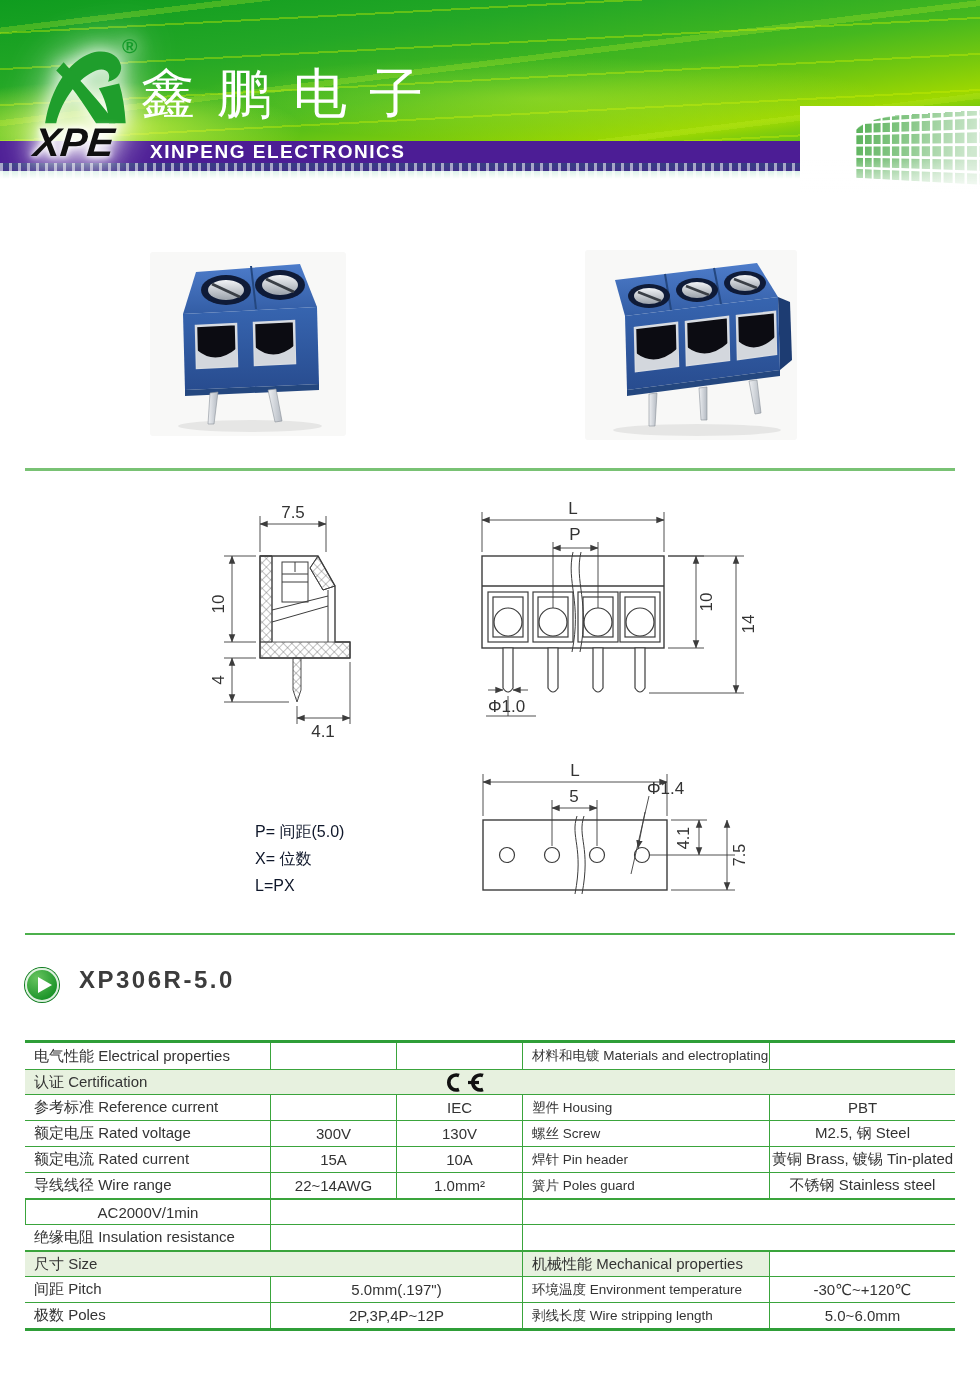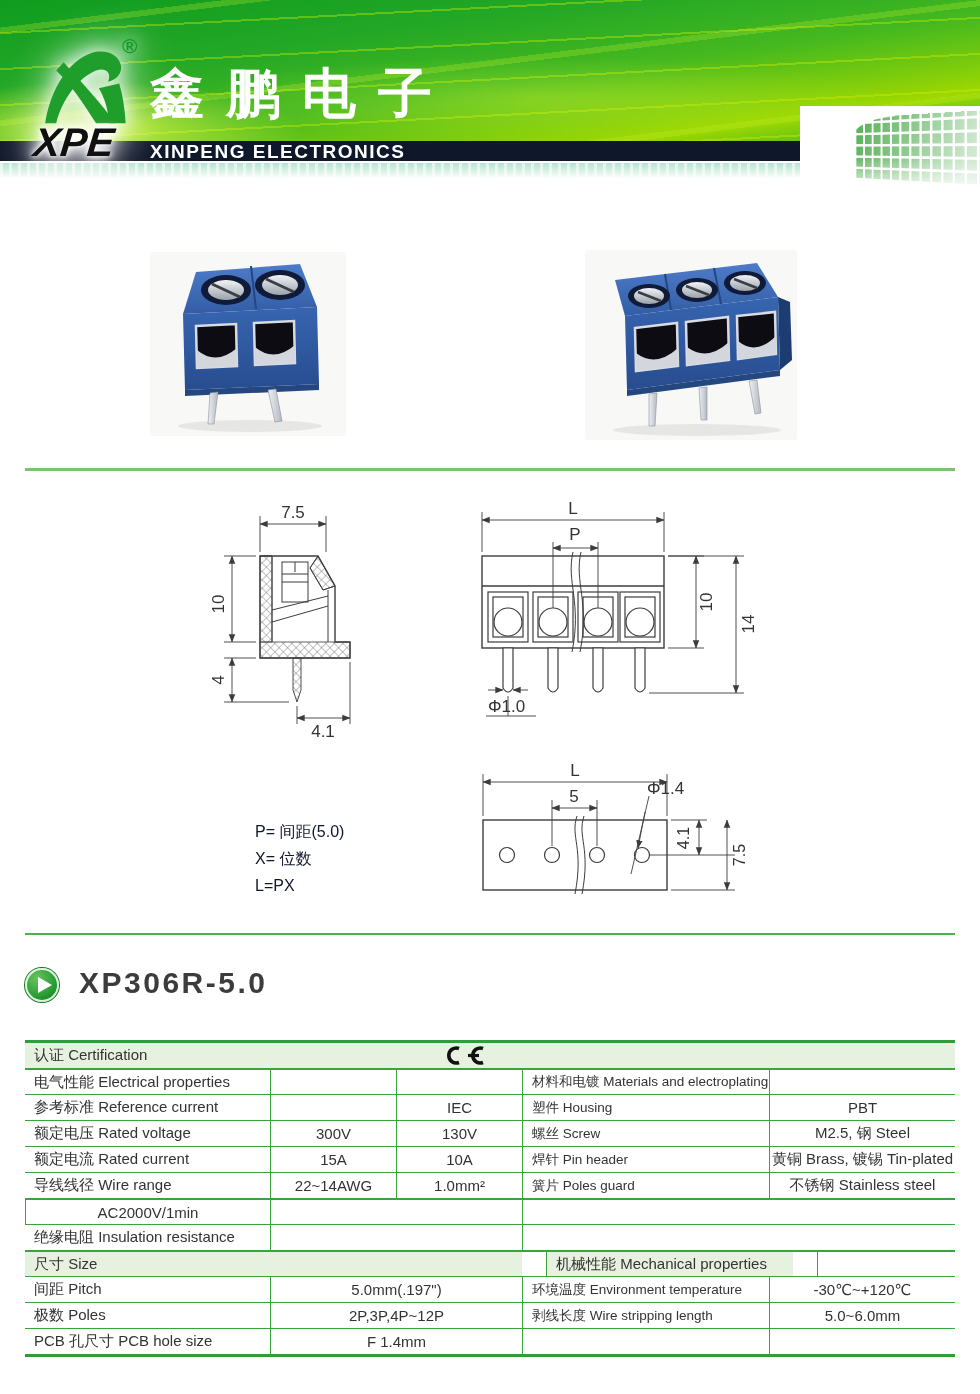--- a/index.html
+++ b/index.html
@@ -9,21 +9,21 @@
   
   .header-swirl{position:absolute;left:0;top:0;width:980px;height:141px;
     background:
       repeating-linear-gradient(-3deg, rgba(234,255,0,0) 0 14px, rgba(205,240,0,.38) 14px 16px, rgba(234,255,0,0) 16px 36px),
       repeating-linear-gradient(-7deg, rgba(255,255,255,0) 0 42px, rgba(190,235,40,.28) 42px 48px, rgba(255,255,255,0) 48px 92px),
       linear-gradient(172deg,#0f9c1f 0%,#23a726 30%,#45b81f 55%,#7ccb0c 72%,#9ed800 82%,#2fae2c 100%);
   }
   .header-swirl::after{content:"";position:absolute;inset:0;
     background:radial-gradient(ellipse 340px 80px at 10% 92%, rgba(225,248,70,.85), rgba(225,248,70,0) 60%),
                radial-gradient(ellipse 500px 60px at 55% 70%, rgba(210,245,60,.35), rgba(210,245,60,0) 70%);}
-  .band{position:absolute;left:0;top:141px;width:806px;height:20px;background:#0f172a;}
+  .band{position:absolute;left:0;top:141px;width:806px;height:30px;background:#4c1d95;}
   .band-en{position:absolute;left:150px;top:0;height:22px;line-height:22px;color:#fff;
     font-size:19px;font-weight:bold;letter-spacing:1.5px;white-space:nowrap;}
   .band-reflect{position:absolute;left:0;top:163px;width:806px;height:16px;
     background:repeating-linear-gradient(90deg, rgba(255,255,255,.55) 0 3px, rgba(255,255,255,0) 3px 9px),
                linear-gradient(rgba(0,154,83,.28), rgba(255,255,255,0));}
   .mesh{position:absolute;right:0;top:106px;width:180px;height:94px;background:#fff;overflow:hidden;}
   .mesh-tiles{position:absolute;left:8px;right:-6px;top:4px;bottom:12px;
     background:
       repeating-linear-gradient(90deg,#fff 0 3px, rgba(255,255,255,0) 3px 14px),
       repeating-linear-gradient(0deg,#fff 0 3px, rgba(255,255,255,0) 3px 14px),
@@ -31,21 +31,21 @@
     transform:perspective(260px) rotateY(-22deg);transform-origin:right center;
     border-radius:45% 0 0 0 / 26% 0 0 0;}
   .mesh::after{content:"";position:absolute;inset:0;background:linear-gradient(rgba(255,255,255,0) 55%, #fff 96%);}
 
   .logo{position:absolute;left:34px;top:14px;width:110px;height:156px;
     filter:drop-shadow(0 0 9px rgba(255,255,255,.95)) drop-shadow(0 0 20px rgba(255,255,255,.85));}
   .logo .xmark{position:absolute;left:2px;top:26px;width:96px;height:88px;}
   .logo .reg{position:absolute;left:88px;top:20px;color:#169b2b;font-size:21px;font-weight:bold;}
   .logo .xpe{position:absolute;left:0px;top:106px;font-size:40px;font-weight:900;font-style:italic;
     color:#101010;letter-spacing:0px;transform:skewX(-6deg);text-shadow:0 0 5px #fff,0 0 9px #fff;}
-  .brand-cn{position:absolute;left:150px;top:58px;color:#fff;font-size:54px;font-weight:bold;
+  .brand-cn{position:absolute;left:141px;top:58px;color:#fff;font-size:54px;font-weight:normal;
     letter-spacing:22px;white-space:nowrap;}
 
   
   .photo-panel{position:absolute;background:#f8f8f7;border-radius:3px;}
   .photo-left{left:150px;top:252px;width:196px;height:184px;}
   .photo-right{left:585px;top:250px;width:212px;height:190px;}
 
   
   .sep1{position:absolute;left:25px;top:468px;width:930px;height:3px;background:#79c274;}
   .sep2{position:absolute;left:25px;top:933px;width:930px;height:2px;background:#4cb04c;}
@@ -58,32 +58,32 @@
   .dwg-notes{position:absolute;left:255px;top:818px;font-size:16px;color:#0f172a;line-height:27px;}
   svg text{font-family:"Liberation Sans","DejaVu Sans",sans-serif;fill:#333;}
 
   
   .title-row{position:absolute;left:25px;top:966px;height:40px;}
   .play-icon{position:absolute;left:0;top:2px;width:34px;height:34px;border-radius:50%;
     background:radial-gradient(circle at 35% 30%, #67c45f, #1a9328 70%, #0e7f1d);
     box-shadow:inset 0 0 0 2px rgba(255,255,255,.85), 0 0 0 1px #0c7a1c;}
   .play-icon::after{content:"";position:absolute;left:13px;top:9px;width:0;height:0;
     border-left:14px solid #fff;border-top:8px solid transparent;border-bottom:8px solid transparent;}
-  .product-title{position:absolute;left:54px;top:0px;font-size:30px;font-weight:bold;color:#3c3c3c;
+  .product-title{position:absolute;left:54px;top:0px;font-size:24px;font-weight:bold;color:#3c3c3c;
     letter-spacing:2.5px;white-space:nowrap;}
 
   
   .spec-table{position:absolute;left:25px;top:1040px;width:930px;
     border-top:3px solid #2f9e38;border-bottom:3px solid #2f9e38;box-sizing:border-box;}
   .tr{display:grid;height:26px;align-items:center;border-top:1px solid #3aa43c;box-sizing:border-box;}
   .tr:first-child{border-top:none;}
   .tr.thick{border-top-width:2px;}
   .r5{grid-template-columns:245px 126px 126px 247px 186px;}
   .r4{grid-template-columns:245px 252px 247px 186px;}
-  .rS{grid-template-columns:497px 247px 186px;gap:24px;}
+  .rS{grid-template-columns:497px 247px 186px;}
   .rc{display:block;position:relative;height:25px;background:#e7f1df;}
   .td{height:100%;display:flex;align-items:center;box-sizing:border-box;overflow:hidden;white-space:nowrap;}
   .lab{padding-left:9px;font-size:15px;}
   .lab2{font-size:13.5px;}
   .val{justify-content:center;font-size:15px;}
   .bl{border-left:1px solid #3aa43c;}
   .greenbg{background:#e7f1df;}
   .rc .lab{position:absolute;left:0;top:0;height:100%;display:flex;align-items:center;}
   .ce{position:absolute;left:418px;top:3px;}
 </style>
@@ -326,36 +326,36 @@
   </div>
 
   <div class="sep2"></div>
 
   <div class="title-row">
     <div class="play-icon"></div>
     <div class="product-title">XP306R-5.0</div>
   </div>
 
   <div class="spec-table">
+    <div class="tr r5 thick">
+      <div class="td lab">电气性能 Electrical properties</div>
+      <div class="td val bl"></div>
+      <div class="td val bl"></div>
+      <div class="td lab lab2 bl">材料和电镀 Materials and electroplating</div>
+      <div class="td val bl"></div>
+    </div>
+
     <div class="tr rc">
       <div class="td lab">认证 Certification</div>
       <svg class="ce" width="46" height="19" viewBox="0 0 46 19">
         <path d="M16 2.5 A7.5 7.5 0 1 0 16 16.5" stroke="#111" stroke-width="3.6" fill="none"></path>
         <path d="M40 2.5 A7.5 7.5 0 1 0 40 16.5" stroke="#111" stroke-width="3.6" fill="none"></path>
         <line x1="25" y1="9.5" x2="36" y2="9.5" stroke="#111" stroke-width="3.2"></line>
       </svg>
     </div>
-
-    <div class="tr r5 thick">
-      <div class="td lab">电气性能 Electrical properties</div>
-      <div class="td val bl"></div>
-      <div class="td val bl"></div>
-      <div class="td lab lab2 bl">材料和电镀 Materials and electroplating</div>
-      <div class="td val bl"></div>
-    </div>
     <div class="tr r5">
       <div class="td lab">参考标准 Reference current</div>
       <div class="td val bl"></div>
       <div class="td val bl">IEC</div>
       <div class="td lab lab2 bl">塑件 Housing</div>
       <div class="td val bl">PBT</div>
     </div>
     <div class="tr r5">
       <div class="td lab">额定电压 Rated voltage</div>
       <div class="td val bl">300V</div>
@@ -397,21 +397,15 @@
       <div class="td val bl">5.0mm(.197")</div>
       <div class="td lab lab2 bl">环境温度 Environment temperature</div>
       <div class="td val bl">-30℃~+120℃</div>
     </div>
     <div class="tr r4">
       <div class="td lab">极数 Poles</div>
       <div class="td val bl">2P,3P,4P~12P</div>
       <div class="td lab lab2 bl">剥线长度 Wire stripping length</div>
       <div class="td val bl">5.0~6.0mm</div>
     </div>
-    <div class="tr r4">
-      <div class="td lab">PCB 孔尺寸 PCB hole size</div>
-      <div class="td val bl">F 1.4mm</div>
-      <div class="td lab lab2 bl"></div>
-      <div class="td val bl"></div>
-    </div>
   </div>
 
 </div>
 
 </body></html>

